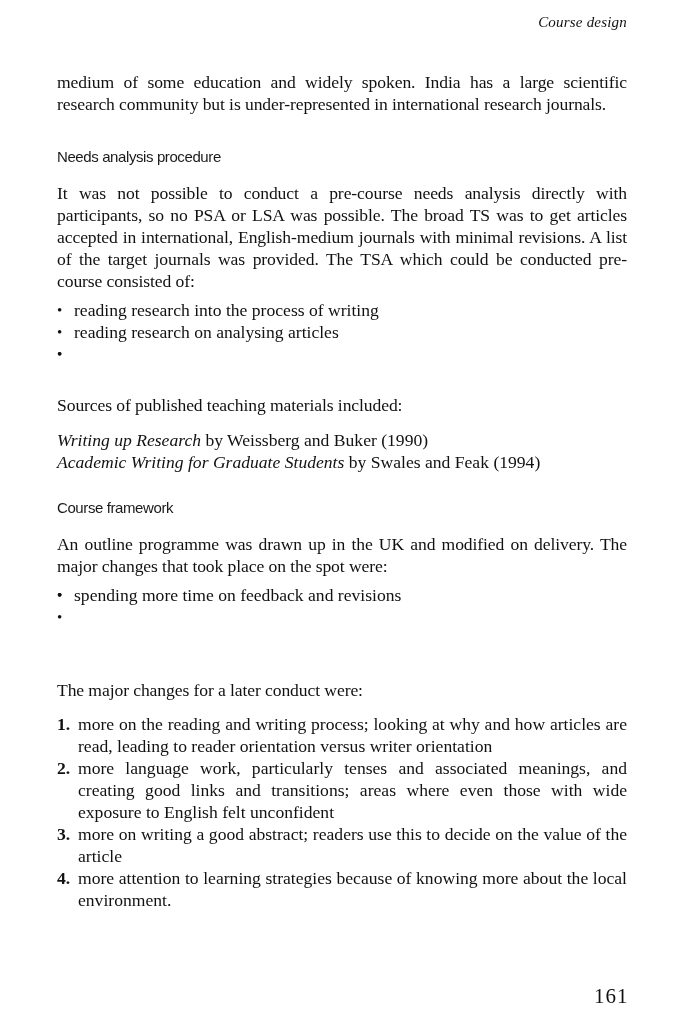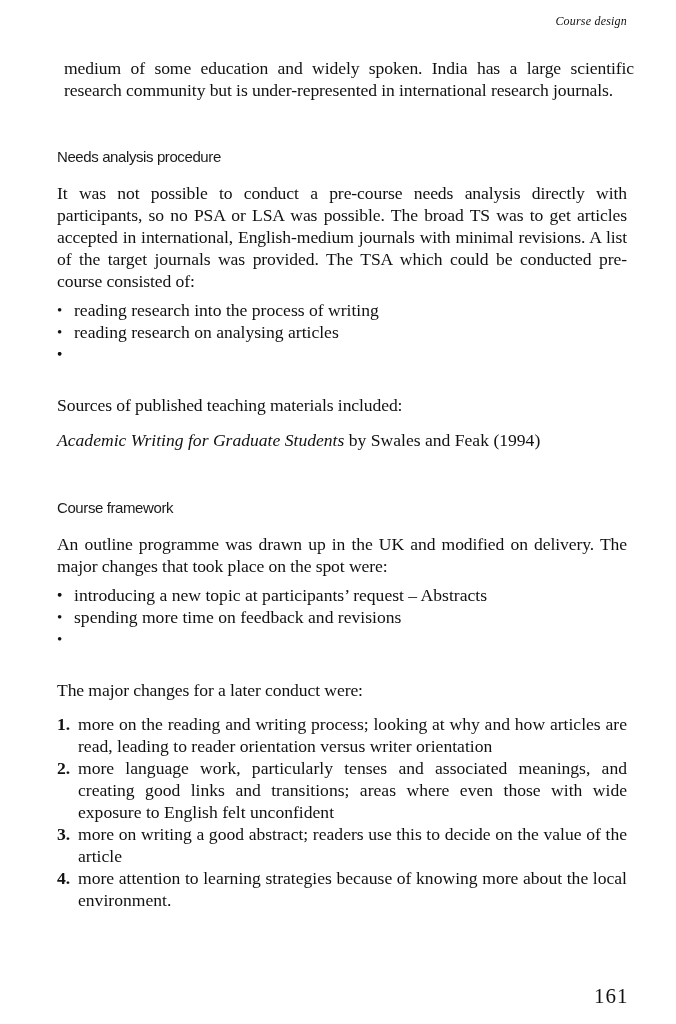--- a/index.html
+++ b/index.html
@@ -19,21 +19,21 @@
       position: absolute;
       left: 57px;
       top: 0;
       width: 570px;
     }
     .running-head {
       position: absolute;
       right: 49px;
       top: 14px;
       font-style: italic;
-      font-size: 12px;
+      font-size: 15px;
       letter-spacing: 0.2px;
     }
     .body-text {
       font-size: 17.6px;
       line-height: 22px;
       margin: 0;
       text-align: justify;
       letter-spacing: -0.1px;
     }
     .last-line-left { text-align-last: left; }
@@ -97,46 +97,47 @@
     }
     .block { position: absolute; left: 0; width: 570px; }
   </style>
 </head>
 <body>
 
 <div class="running-head">Course design</div>
 
 <div class="page">
 
-  <p class="body-text last-line-left block" style="top:57px;margin-left:7px;">medium of some education and widely spoken. India has a large scientific research community but is under-represented in international research journals.</p>
+  <p class="body-text last-line-left block" style="top:71px;">medium of some education and widely spoken. India has a large scientific research community but is under-represented in international research journals.</p>
 
   <h2 class="heading block" style="top:148px;">Needs analysis procedure</h2>
 
   <p class="body-text last-line-left block" style="top:182px;">It was not possible to conduct a pre-course needs analysis directly with participants, so no PSA or LSA was possible. The broad TS was to get articles accepted in international, English-medium journals with minimal revisions. A list of the target journals was provided. The TSA which could be conducted pre-course consisted of:</p>
 
   <ul class="bullets block" style="top:299px;">
     <li><span class="bullet">•</span><span>reading research into the process of writing</span></li>
     <li><span class="bullet">•</span><span>reading research on analysing articles</span></li>
     <li><span class="bullet">•</span></li>
     <li><span class="bullet">•</span></li>
   </ul>
 
   <p class="body-text block" style="top:394px;">Sources of published teaching materials included:</p>
 
   <div class="block" style="top:429px;">
+    <p class="ref-line"><span class="title">Writing up Research</span><span> by Weissberg and Buker (1990)</span></p>
     <p class="ref-line"><span class="title">Academic Writing for Graduate Students</span><span> by Swales and Feak (1994)</span></p>
   </div>
 
   <h2 class="heading block" style="top:499px;">Course framework</h2>
 
   <p class="body-text last-line-left block" style="top:533px;">An outline programme was drawn up in the UK and modified on delivery. The major changes that took place on the spot were:</p>
 
   <ul class="bullets block" style="top:584px;">
     <li><span class="bullet">•</span></li>
-    <li><span class="bullet">•</span><span>introducing a new topic at participants’ request – Abstracts</span></li>
+    <li><span class="bullet">•</span></li>
     <li><span class="bullet">•</span><span>spending more time on feedback and revisions</span></li>
     <li><span class="bullet">•</span></li>
   </ul>
 
   <p class="body-text block" style="top:679px;">The major changes for a later conduct were:</p>
 
   <ol class="numbered block" style="top:713px;">
     <li><span class="num">1.</span><span>more on the reading and writing process; looking at why and how articles are read, leading to reader orientation versus writer orientation</span></li>
     <li><span class="num">2.</span><span>more language work, particularly tenses and associated meanings, and creating good links and transitions; areas where even those with wide exposure to English felt unconfident</span></li>
     <li><span class="num">3.</span><span>more on writing a good abstract; readers use this to decide on the value of the article</span></li>

